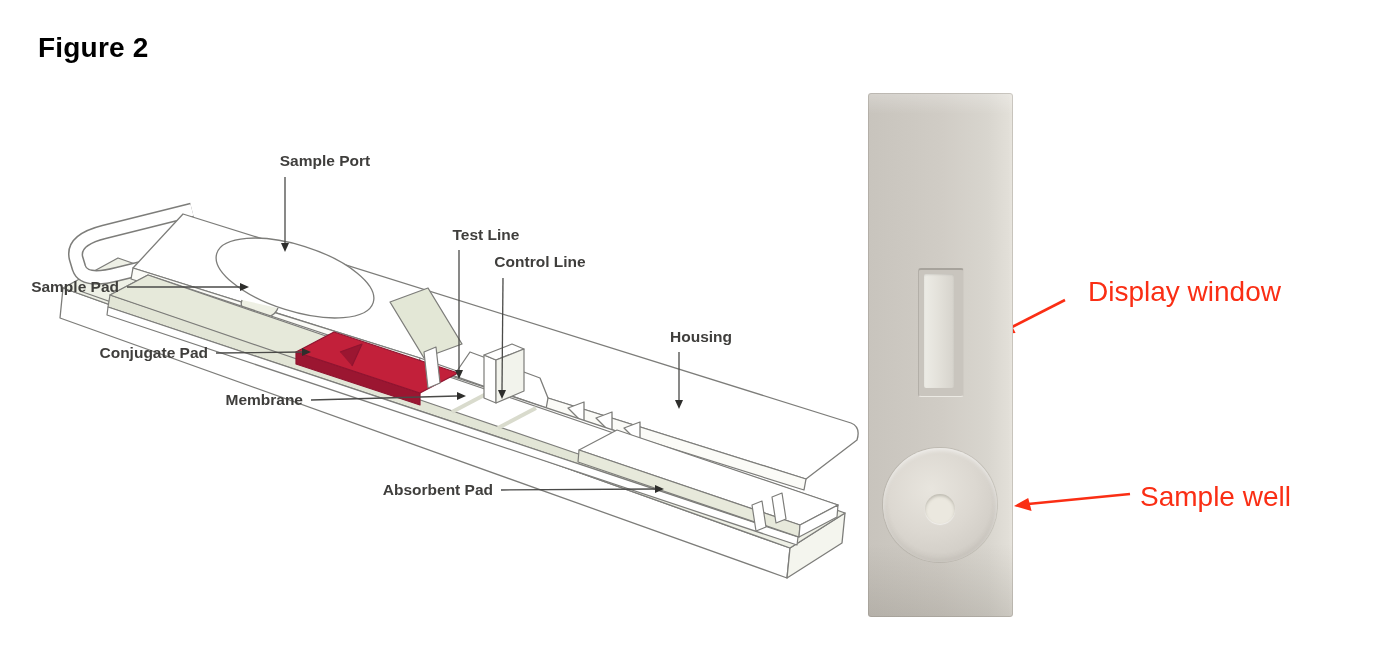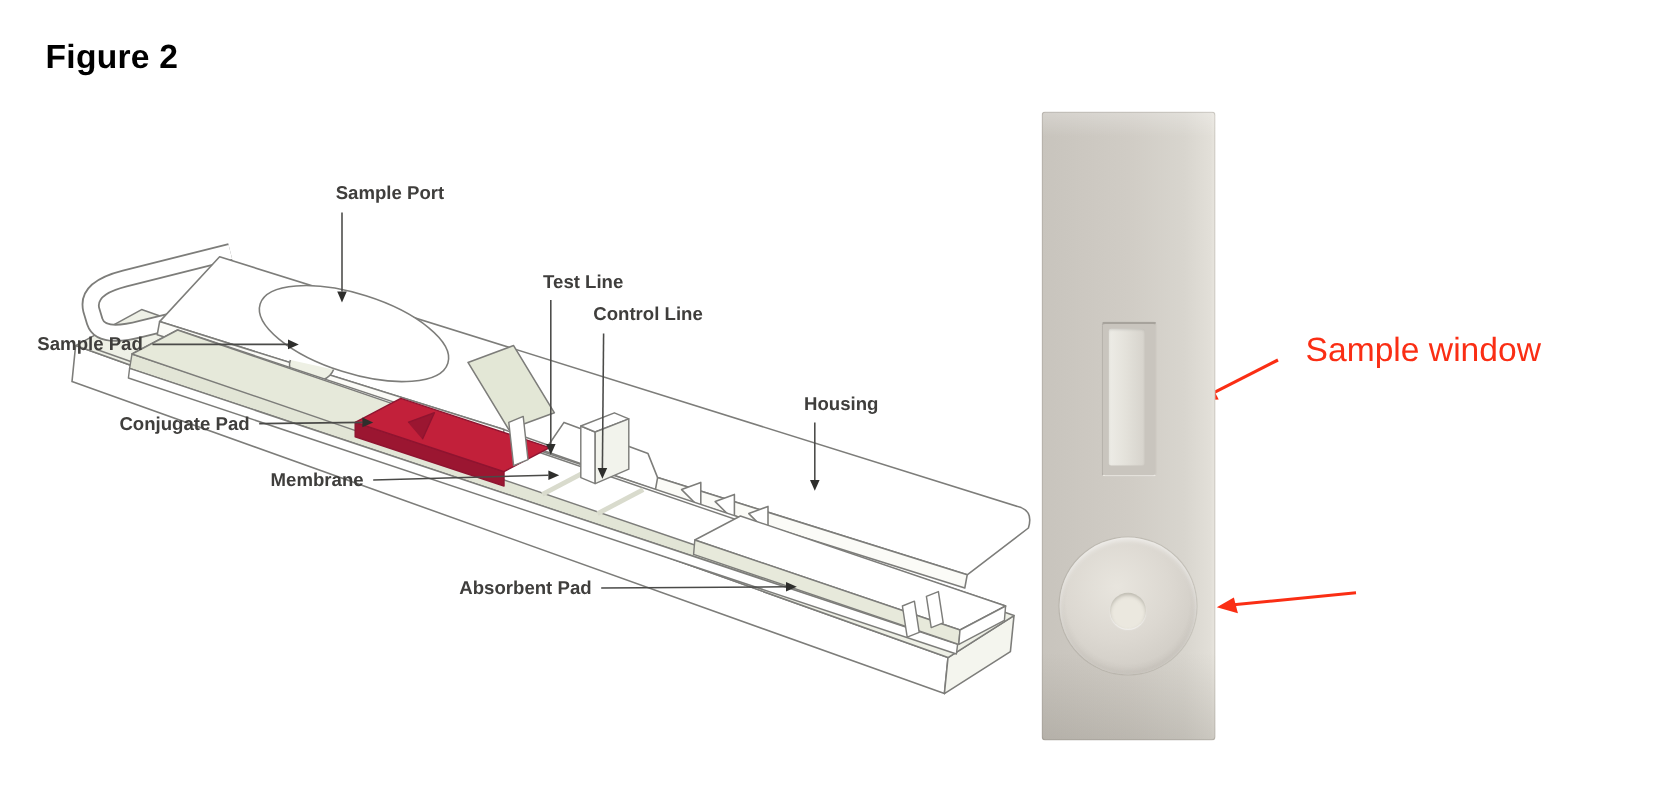--- a/index.html
+++ b/index.html
@@ -161,15 +161,16 @@
 
   <div id="device-photo">
     <div id="display-window">
       <div id="display-strip"></div>
     </div>
     <div id="sample-well">
       <div id="well-hole"></div>
     </div>
   </div>
 
-  <div class="red-note" id="note-display-window">Sample window</div>
+  <div class="red-note" id="note-display-window">Display window</div>
+  <div class="red-note" id="note-sample-well">Sample well</div>
 
 </div>
 
 </body></html>

